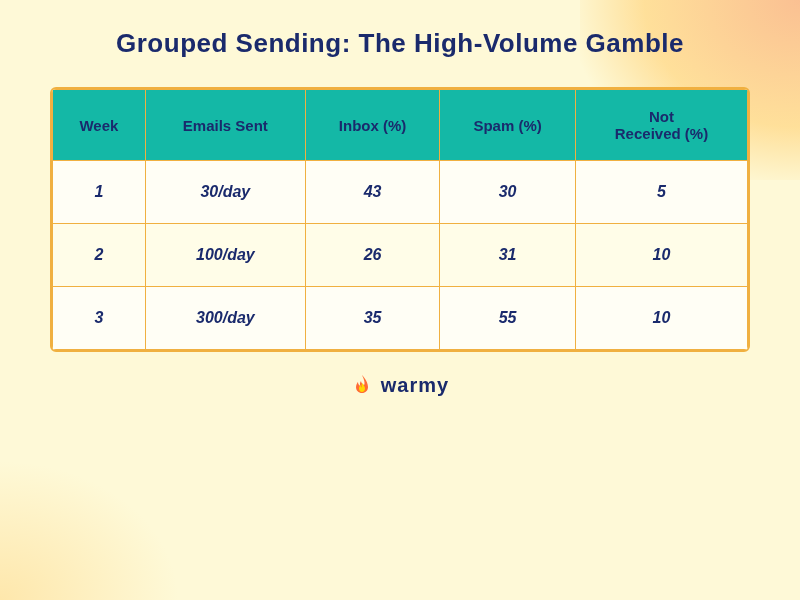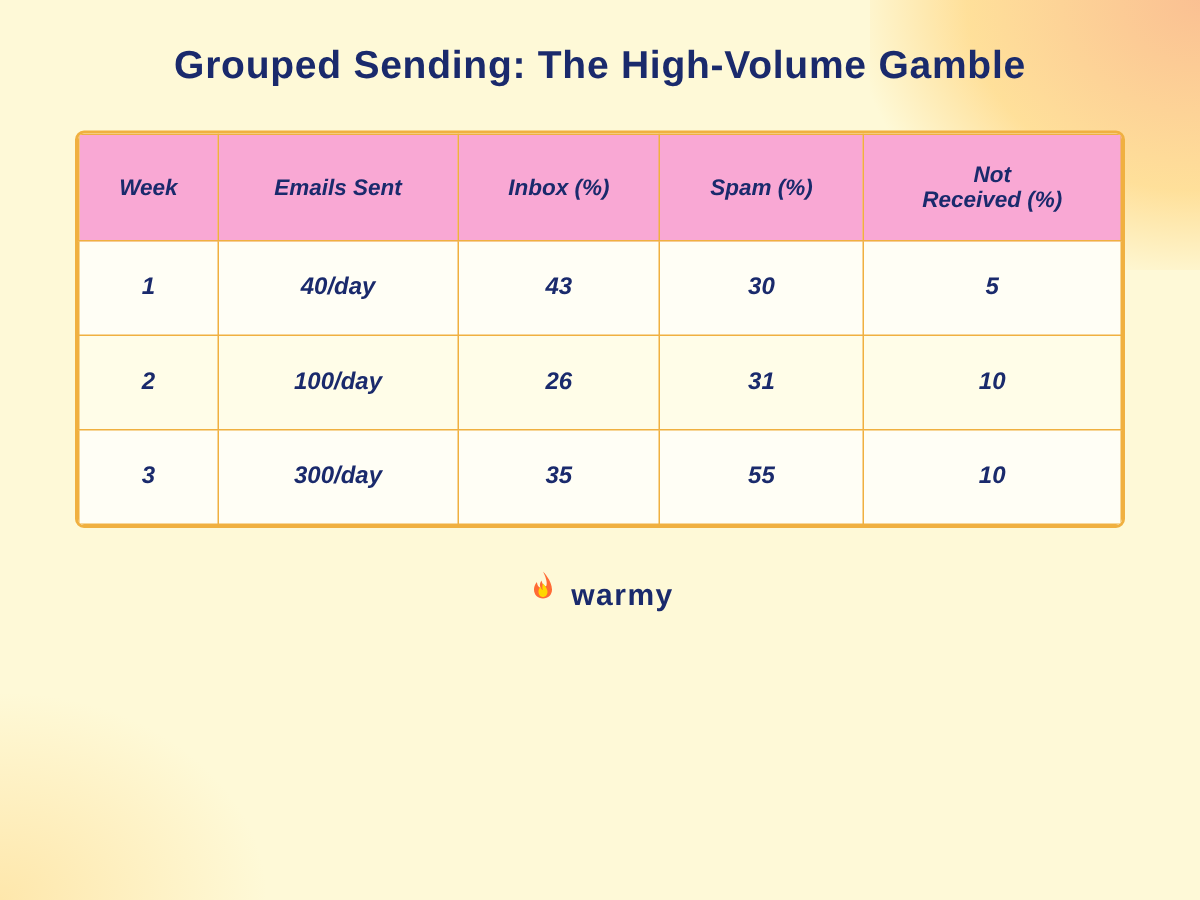--- a/index.html
+++ b/index.html
@@ -64,22 +64,21 @@
       width: 100%;
       overflow: hidden;
     }
 
     table {
       width: 100%;
       border-collapse: collapse;
     }
 
     thead tr {
-      background: #f9a8d4;
-      font-style: italic;
+      background: #14b8a6;
     }
 
     th {
       font-family: 'Arial Black', 'Arial Bold', Arial, sans-serif;
       font-weight: 900;
       font-size: 15px;
       color: #1a2a6c;
       text-align: center;
       padding: 18px 12px;
       border: 1.5px solid #f0b040;
@@ -120,21 +119,20 @@
       align-items: center;
       justify-content: center;
     }
 
     .logo-text {
       font-family: 'Arial Black', 'Arial Bold', Arial, sans-serif;
       font-weight: 900;
       font-size: 20px;
       color: #1a2a6c;
       letter-spacing: 1px;
-      margin-top: 12px;
     }
 
     
     .flame-svg {
       width: 22px;
       height: 26px;
     }
   </style>
 </head>
 <body>
@@ -153,21 +151,21 @@
           <th>Week</th>
           <th>Emails Sent</th>
           <th>Inbox (%)</th>
           <th>Spam (%)</th>
           <th>Not<br>Received (%)</th>
         </tr>
       </thead>
       <tbody id="table-body">
       <tr>
             <td>1</td>
-            <td>40/day</td>
+            <td>30/day</td>
             <td>43</td>
             <td>30</td>
             <td>5</td>
           </tr>
           <tr>
             <td>2</td>
             <td>100/day</td>
             <td>26</td>
             <td>31</td>
             <td>10</td>

